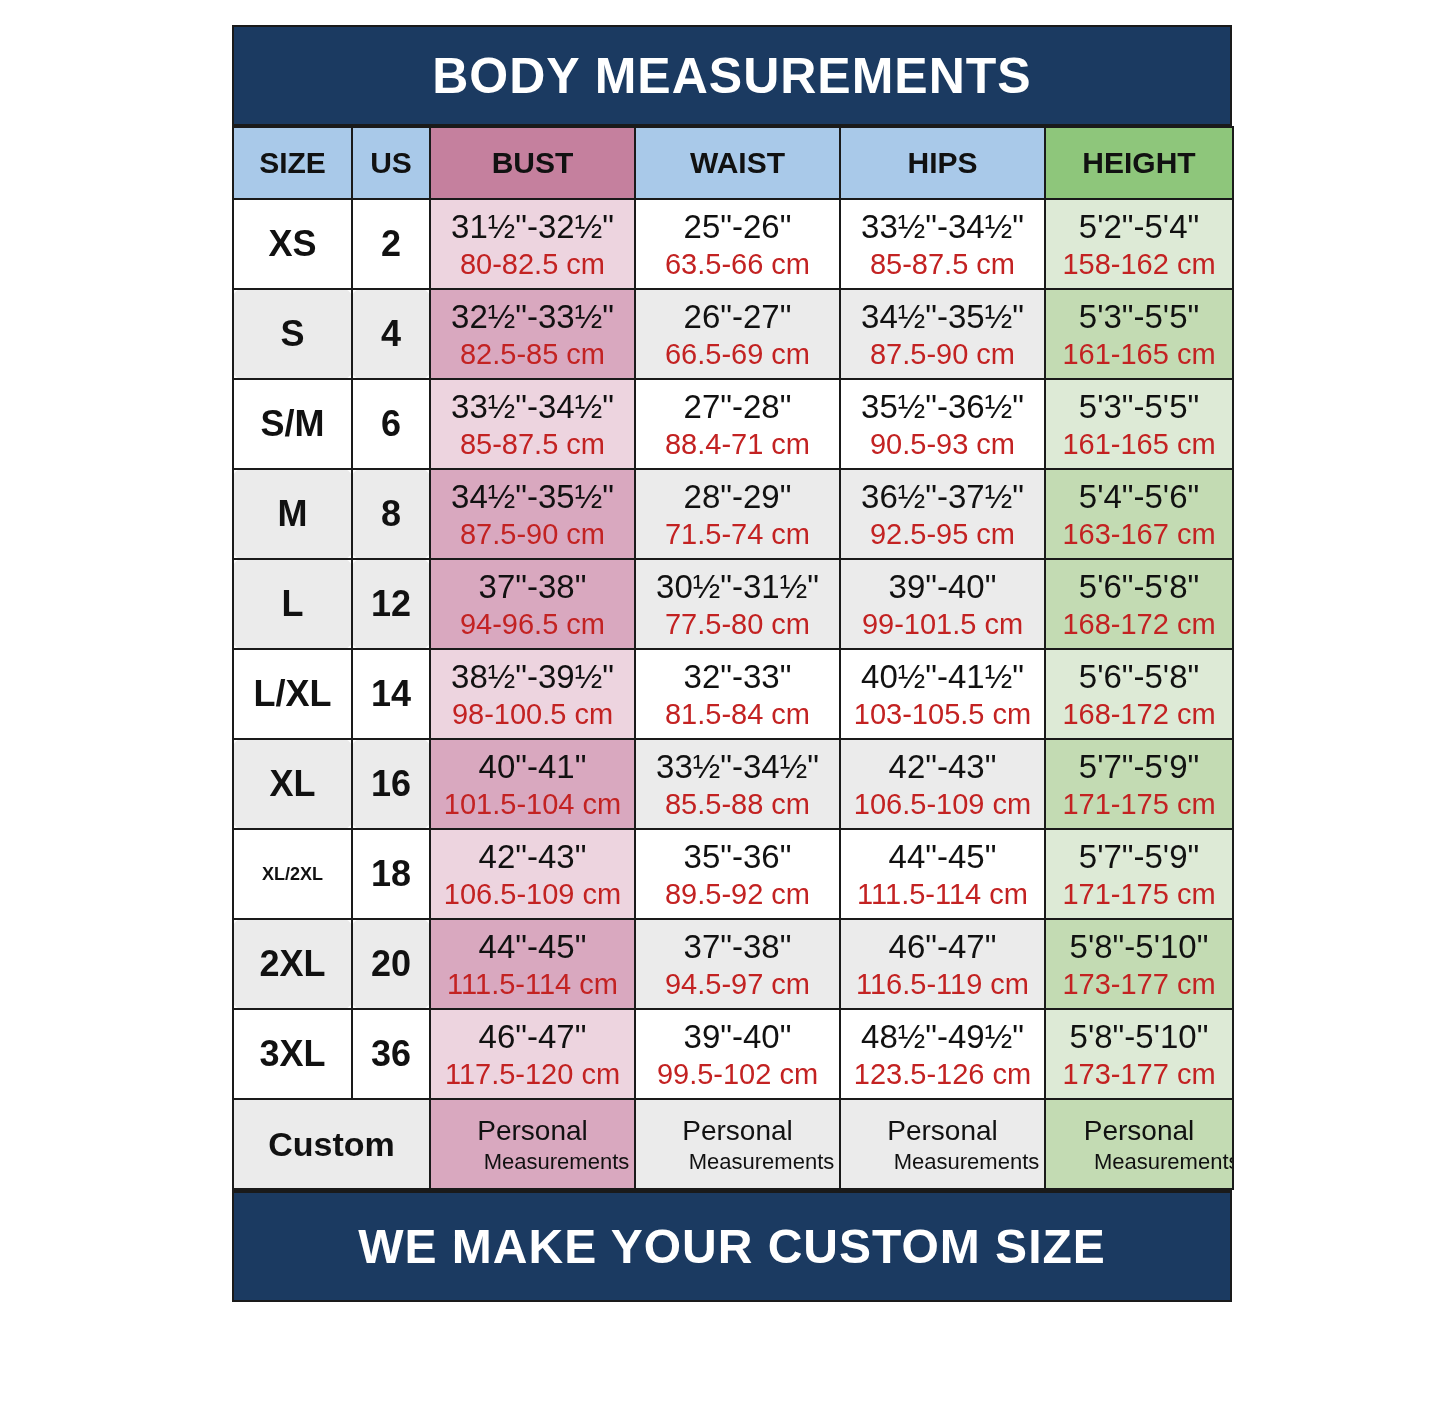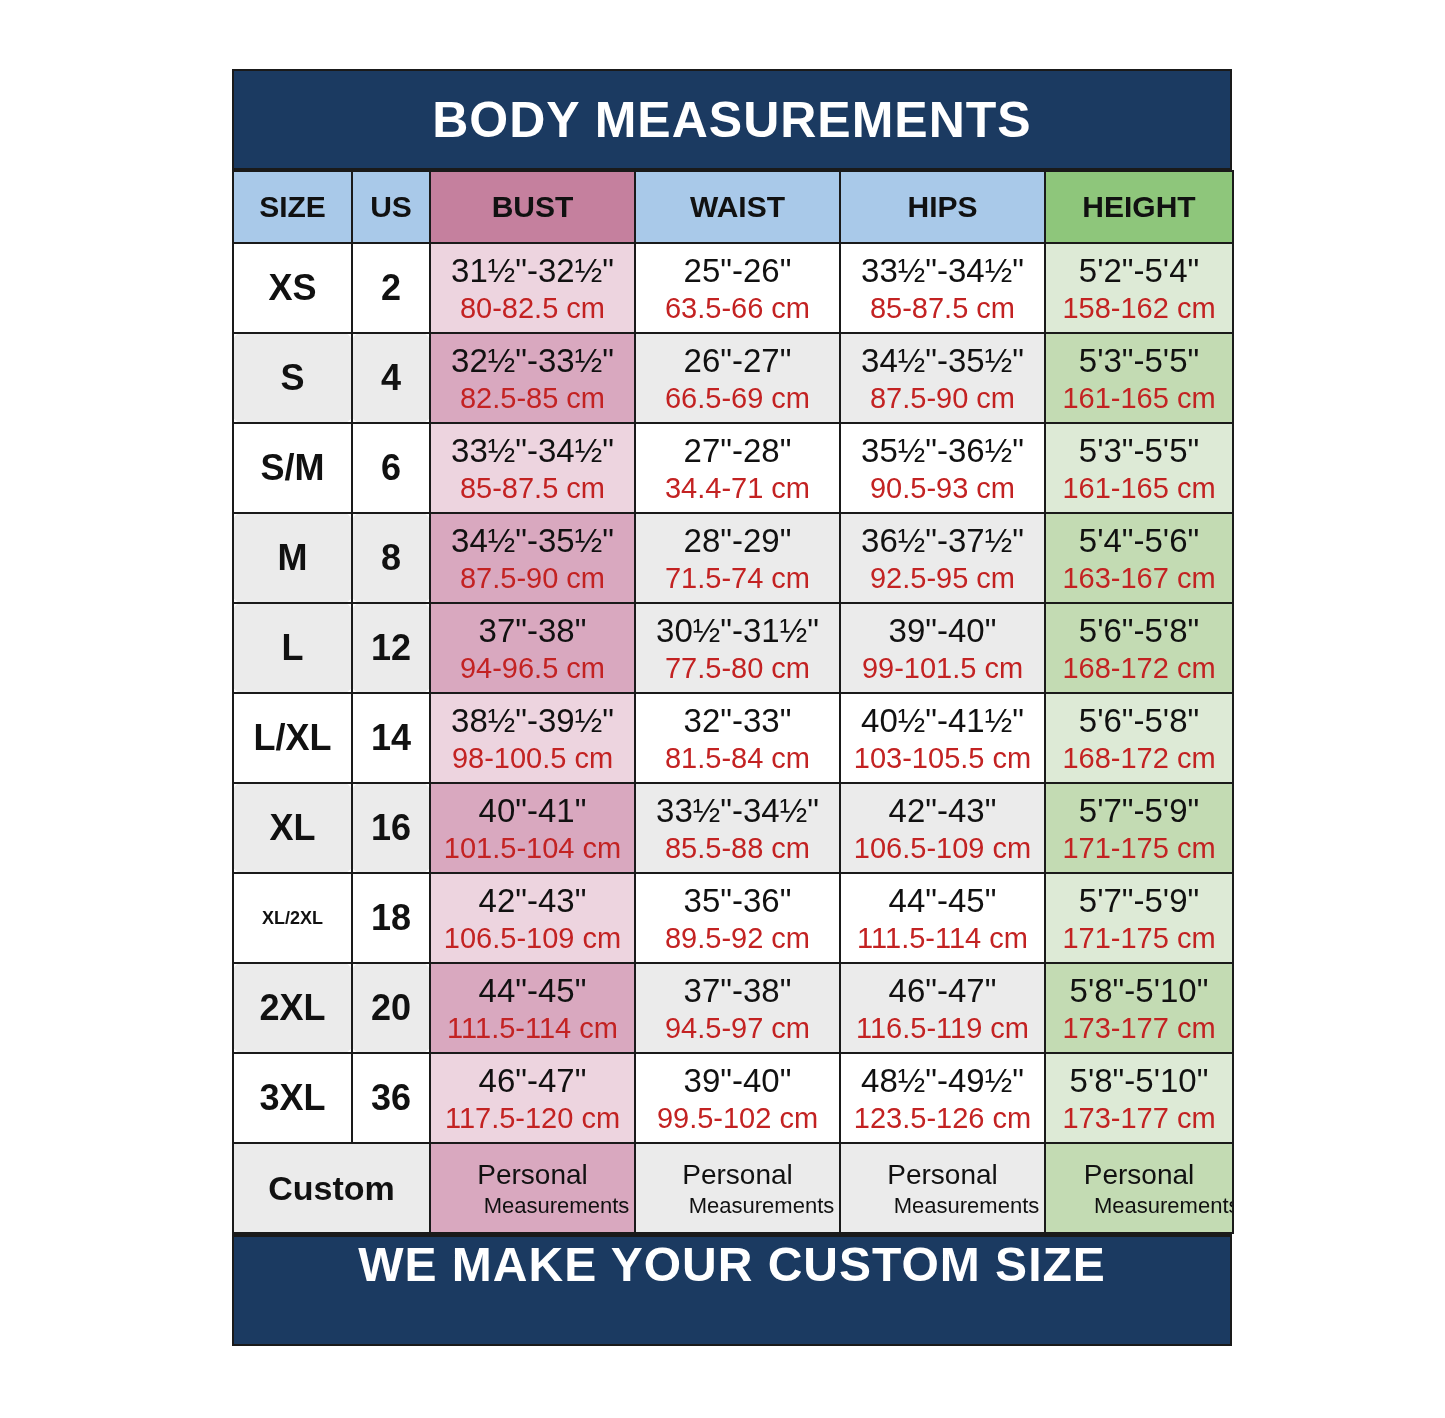--- a/index.html
+++ b/index.html
@@ -11,21 +11,20 @@
     font-family: "Liberation Sans", sans-serif;
     overflow: hidden;
   }
   .sheet {
     position: absolute;
     left: 232px;
     top: 25px;
     width: 1000px;
     height: 1185px;
     box-sizing: border-box;
-    margin-top: 44px;
   }
   .title-bar {
     box-sizing: border-box;
     width: 1000px;
     height: 101px;
     background: var(--navy, #1b3a61);
     border: 2px solid var(--border, #1a1a1a);
     display: flex;
     align-items: center;
     justify-content: center;
@@ -107,20 +106,21 @@
     padding-left: 48px;
   }
   .footer-bar {
     box-sizing: border-box;
     width: 1000px;
     height: 112px;
     background: var(--navy, #1b3a61);
     border: 2px solid var(--border, #1a1a1a);
     border-top-width: 3px;
     display: flex;
+    align-items: center;
     justify-content: center;
   }
   .footer-bar .footer-text {
     color: #ffffff;
     font-size: 48px;
     font-weight: bold;
     letter-spacing: 1px;
     white-space: nowrap;
   }
 </style>
@@ -194,21 +194,21 @@
         </tr>
         <tr class="data-row">
           <td class="cell plain light size-cell">S/M</td>
           <td class="cell plain light us-cell">6</td>
           <td class="cell pink light">
             <div class="in-line">33½"-34½"</div>
             <div class="cm-line">85-87.5 cm</div>
           </td>
           <td class="cell plain light">
             <div class="in-line">27"-28"</div>
-            <div class="cm-line">34.4-71 cm</div>
+            <div class="cm-line">88.4-71 cm</div>
           </td>
           <td class="cell plain light">
             <div class="in-line">35½"-36½"</div>
             <div class="cm-line">90.5-93 cm</div>
           </td>
           <td class="cell green light">
             <div class="in-line">5'3"-5'5"</div>
             <div class="cm-line">161-165 cm</div>
           </td>
         </tr>

